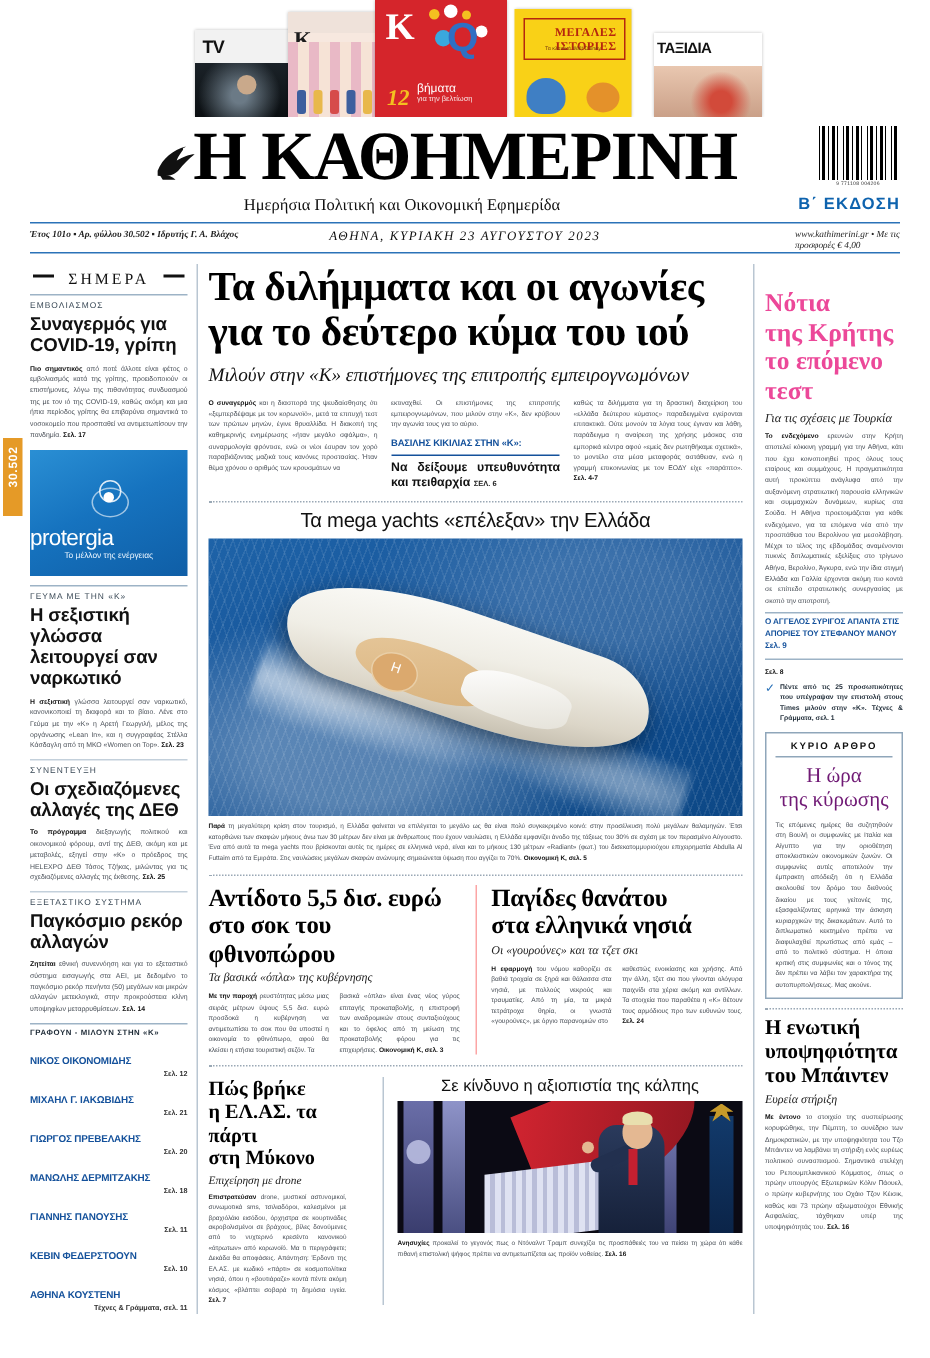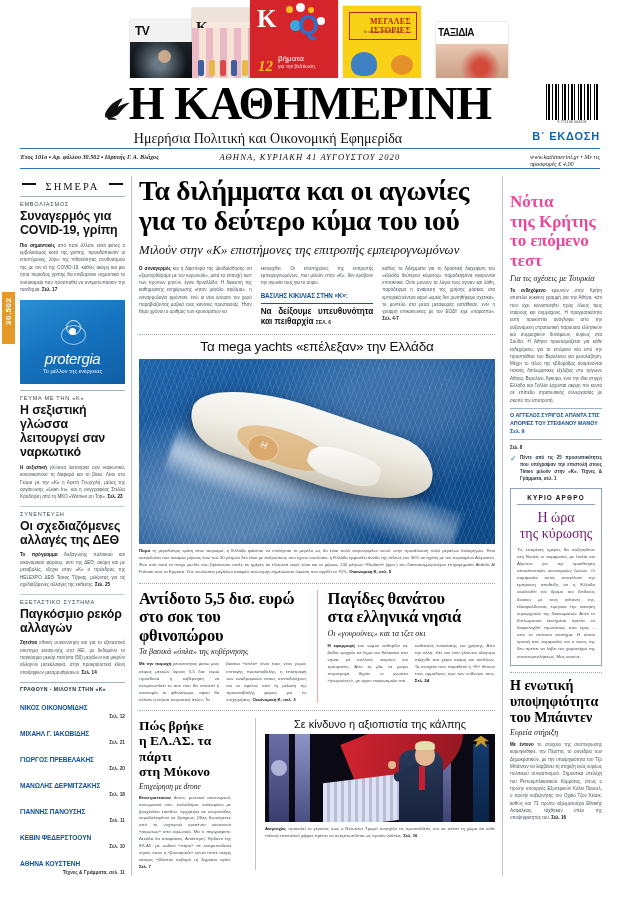--- a/index.html
+++ b/index.html
@@ -57,21 +57,21 @@
   .mag-tax .tphoto{position:absolute;left:0;bottom:0;width:72px;height:34px;background:
      radial-gradient(circle at 62% 70%, #d24a3a 0 14%, rgba(0,0,0,0) 40%),
      linear-gradient(180deg,#e9c7b0,#caa088);}
 
   
   .masthead{position:absolute;left:0;top:78px;width:620px;height:70px;}
   .logo-bird{position:absolute;left:100px;top:12px;width:34px;height:34px;}
   .paper-title{position:absolute;left:0;top:3px;width:620px;text-align:center;
      font-family:"Liberation Serif",serif;font-weight:bold;font-size:46px;letter-spacing:-1px;color:#000;line-height:1;}
   .paper-sub{position:absolute;left:0;top:53px;width:536px;text-align:center;
-     font-family:"Liberation Serif",serif;font-size:14px;color:#111;}
+     font-family:"Liberation Serif",serif;font-size:11px;color:#111;}
   .barcode{position:absolute;right:22px;top:6px;width:52px;height:42px;}
   .barcode .bars{width:52px;height:36px;background:repeating-linear-gradient(90deg,
       #000 0 1px,#fff 1px 2px,#000 2px 4px,#fff 4px 6px,#000 6px 7px,#fff 7px 9px,
       #000 9px 11px,#fff 11px 12px,#000 12px 13px,#fff 13px 16px);}
   .barcode .bnum{font-family:"Liberation Sans",sans-serif;font-size:3.4px;color:#333;text-align:center;letter-spacing:.2px;}
   .edition{position:absolute;right:20px;top:52px;font-family:"Liberation Sans",sans-serif;
      font-weight:bold;font-size:11px;color:#0e63ae;letter-spacing:.8px;}
 
   
   .inforule{position:absolute;left:20px;top:148px;width:580px;border-top:1px solid #2b72b8;}
@@ -109,22 +109,22 @@
   .sb-body .pg{font-weight:bold;color:#111;}
 
   
   .ad{margin:6px 0 6px;width:105px;height:84px;
      background:linear-gradient(155deg,#2a8fd4 0%,#1673bf 46%,#0f5ea6 100%);position:relative;}
   .ad .rings{position:absolute;left:50%;top:20px;transform:translateX(-50%);width:26px;height:26px;}
   .ad .rings i{position:absolute;border-radius:50%;border:1.4px solid rgba(255,255,255,.85);}
   .ad .rings i:nth-child(1){left:6px;top:0;width:13px;height:13px;}
   .ad .rings i:nth-child(2){left:1px;top:5px;width:23px;height:18px;opacity:.7;}
   .ad .rings i:nth-child(3){left:9px;top:8px;width:7px;height:7px;background:#fff;border:0;}
-  .ad .brand{position:absolute;left:0;top:50px;width:105px;text-align:center;
-     font-family:"Liberation Sans",sans-serif;font-size:15px;color:#fff;letter-spacing:-.4px;font-style:italic;}
+  .ad .brand{position:absolute;left:0;top:50px;width:105px;
+     font-family:"Liberation Sans",sans-serif;font-size:15px;color:#fff;letter-spacing:-.4px;}
   .ad .tag{position:absolute;left:0;top:68px;width:105px;text-align:center;
      font-family:"Liberation Sans",sans-serif;font-size:5.6px;color:#eaf5ff;}
 
   
   .contrib-rule{border-top:1px solid #9db3c6;margin-top:6px;}
   .contrib-head{font-family:"Liberation Sans",sans-serif;font-weight:bold;font-size:5.2px;
      letter-spacing:.4px;color:#1d2a36;margin:3px 0 4px;}
   .contrib{margin-bottom:3px;}
   .contrib .nm{font-family:"Liberation Sans",sans-serif;font-weight:bold;font-size:6.6px;
      color:#14519b;letter-spacing:-.1px;}
@@ -305,21 +305,21 @@
     <div class="paper-sub">Ημερήσια Πολιτική και Οικονομική Εφημερίδα</div>
     <div class="barcode">
       <div class="bars"></div>
       <div class="bnum">9 771108 004206</div>
     </div>
     <div class="edition">Β΄ ΕΚΔΟΣΗ</div>
   </div>
   <div class="inforule"></div>
   <div class="info">
     <div class="left">Έτος 101ο ▪ Αρ. φύλλου 30.502 ▪ Ιδρυτής Γ. Α. Βλάχος</div>
-    <div class="center">ΑΘΗΝΑ, ΚΥΡΙΑΚΗ 41 ΑΥΓΟΥΣΤΟΥ 2020</div>
+    <div class="center">ΑΘΗΝΑ, ΚΥΡΙΑΚΗ 23 ΑΥΓΟΥΣΤΟΥ 2023</div>
     <div class="right">www.kathimerini.gr • Με τις προσφορές € 4,00</div>
   </div>
   <div class="inforule2"></div>
 
   <div class="sidetab">
     <span>30.502</span>
   </div>
 
   <div class="vrule a"></div>
   <div class="vrule b"></div>

